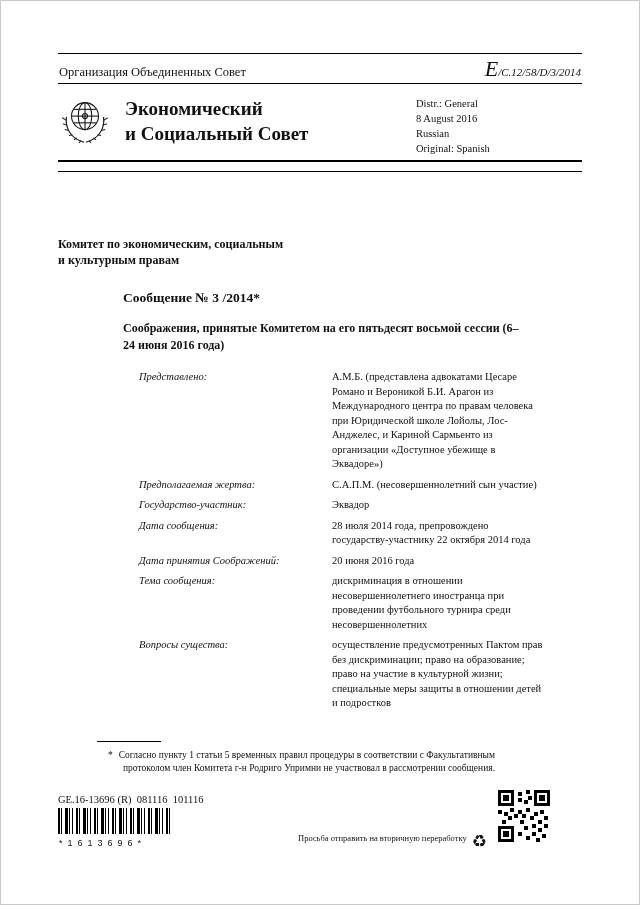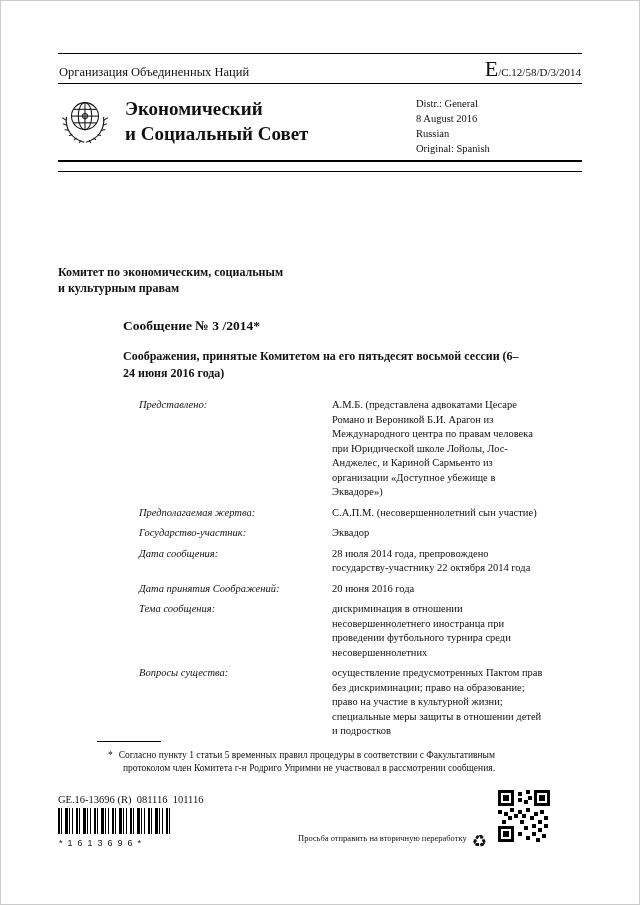--- a/index.html
+++ b/index.html
@@ -13,33 +13,33 @@
 
   
   .hdr-row {
     margin-top:52px;
     border-top:1px solid #000;
     border-bottom:1px solid #000;
     display:flex; justify-content:space-between; align-items:baseline;
     padding:4px 1px 3px 1px;
   }
   .org-name { font-size:12.5px; }
-  .doc-symbol { font-size:11px; white-space:nowrap; }
+  .doc-symbol { font-size:11px; white-space:nowrap;font-style:italic; }
   .doc-symbol .bigE { font-size:22px; line-height:1; }
 
   .masthead { display:flex; padding-top:9px; min-height:74px;justify-content:space-between; }
   .emblem { width:54px; height:54px; margin:2px 13px 0 0; flex:0 0 auto; }
   .council-title { font-size:19px; font-weight:bold; line-height:1.3; padding-top:4px; }
   .distr-block { margin-left:auto; width:166px; font-size:10.5px; line-height:1.42; padding-top:4px; }
 
   .rule-thick { border-top:2px solid #000; margin-top:2px; }
   .rule-thin  { border-top:1px solid #000; margin-top:9px; }
 
   
-  .committee { margin-top:92px; font-size:12px; font-weight:bold; line-height:1.35; }
+  .committee { margin-top:64px; font-size:12px; font-weight:bold; line-height:1.35; }
   .comm-title { margin-top:22px; margin-left:65px; font-size:13.5px; font-weight:bold; }
   .views-title { margin-top:14px; margin-left:65px; width:405px; font-size:12px; font-weight:bold; line-height:1.38; }
 
   .fields { margin-top:17px; margin-left:65px; }
   .field-row { display:flex; margin-bottom:6px;margin-left:16px; }
   .field-label { width:193px; flex:0 0 auto; font-style:italic; font-size:10.5px; line-height:1.38; padding-right:10px; }
   .field-value { width:214px; font-size:10.5px; line-height:1.38; }
 
   
   .footnote { position:absolute; left:96px; top:740px; width:398px; font-size:9.5px; line-height:1.4; }
@@ -66,21 +66,21 @@
 
   .qr { position:absolute; left:497px; top:789px; }
 </style>
 </head>
 <body>
 
 <div class="page">
   <div class="content">
 
     <div class="hdr-row">
-      <span class="org-name">Организация Объединенных Наций</span>
+      <span class="org-name">Организация Объединенных Совет</span>
       <span class="doc-symbol"><span class="bigE">E</span><span>/C.12/58/D/3/2014</span></span>
     </div>
 
     <div class="masthead">
       <svg class="emblem" viewBox="0 0 64 64" aria-hidden="true">
         <g fill="none" stroke="#1a1a1a" stroke-width="1.3">
           <circle cx="32" cy="25" r="16"></circle>
           <ellipse cx="32" cy="25" rx="8" ry="16"></ellipse>
           <line x1="16" y1="25" x2="48" y2="25"></line>
           <line x1="18.5" y1="17" x2="45.5" y2="17"></line>

